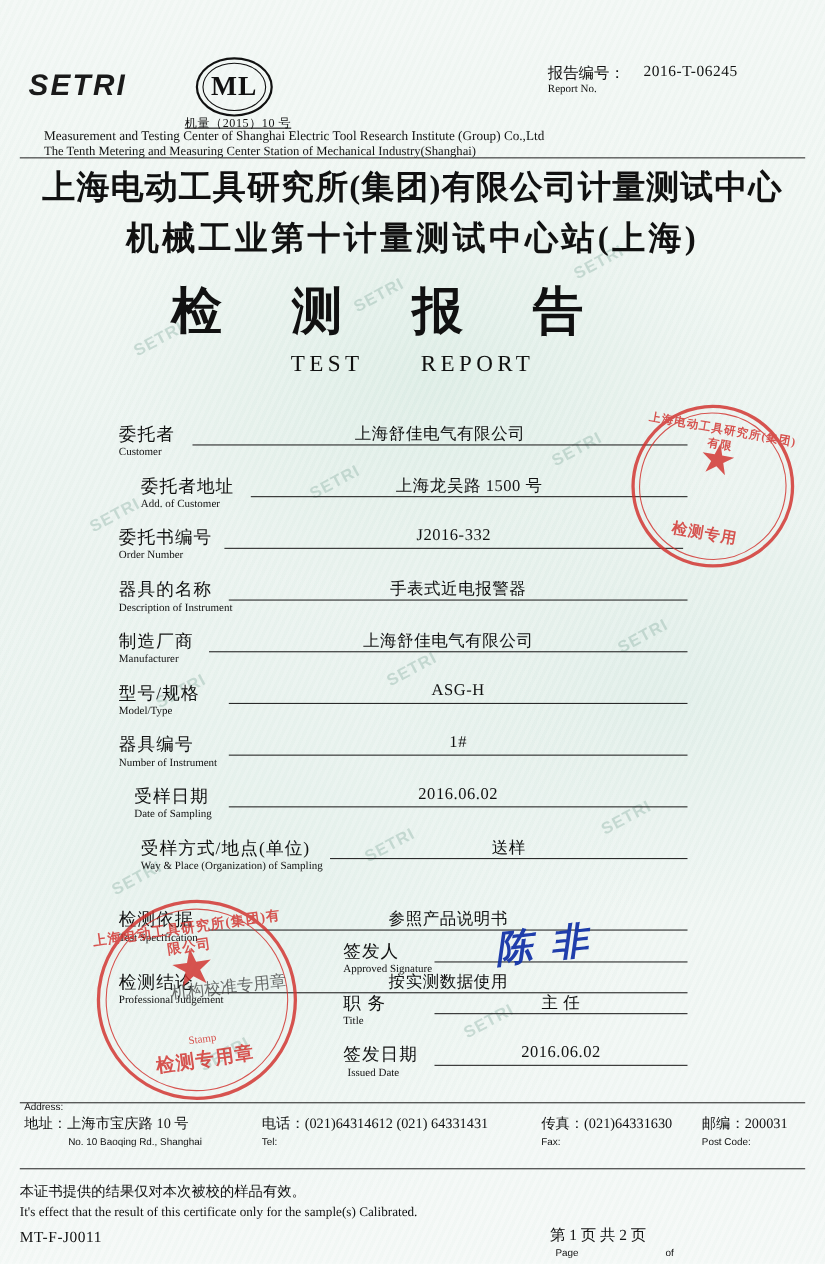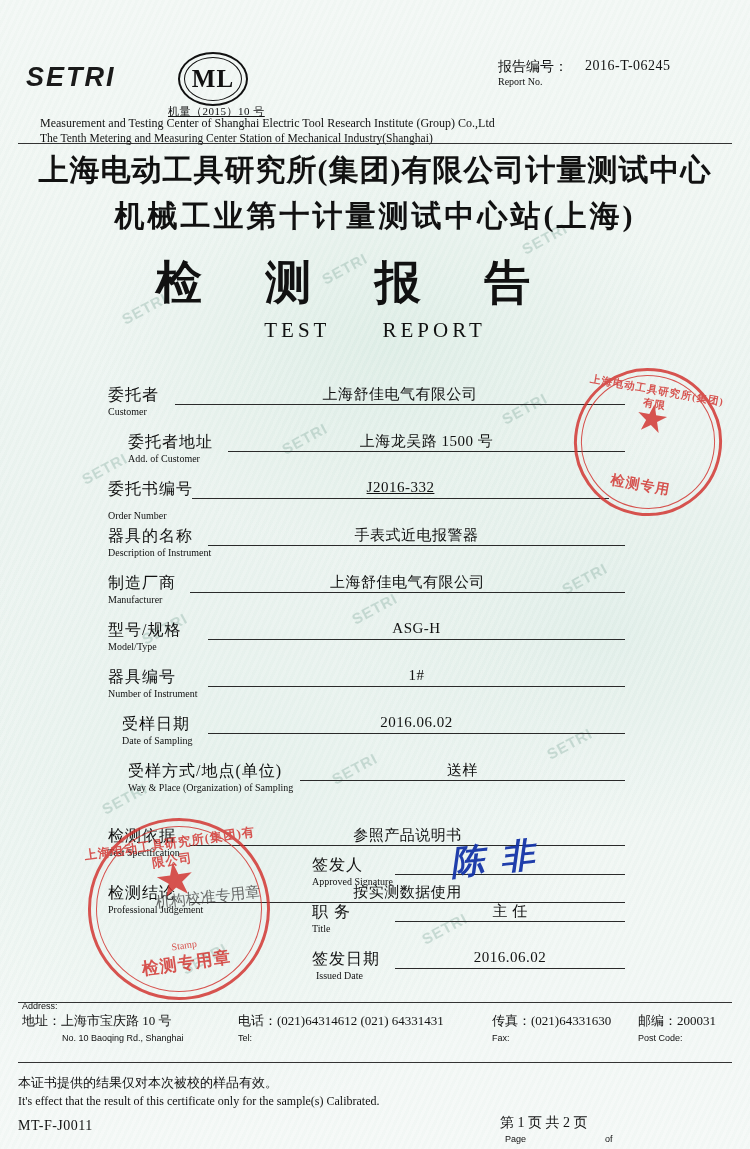--- a/index.html
+++ b/index.html
@@ -399,22 +399,22 @@
     </div>
 
     <div class="frow">
       <div class="flabel-cn" style="left:128px; top:10px;">委托者地址</div>
       <div class="flabel-en" style="left:128px; top:31px;">Add. of Customer</div>
       <div class="fline" style="left:228px; top:10px; width:397px;">上海龙吴路 1500 号</div>
     </div>
 
     <div class="frow">
       <div class="flabel-cn" style="left:108px; top:10px;">委托书编号</div>
-      <div class="flabel-en" style="left:108px; top:41px;">Order Number</div>
-      <div class="fline" style="left:192px; top:10px; width:417px;text-decoration:underline;">J2016-332</div>
+      <div class="flabel-en" style="left:108px; top:30px;">Order Number</div>
+      <div class="fline" style="left:204px; top:10px; width:417px;">J2016-332</div>
     </div>
 
     <div class="frow">
       <div class="flabel-cn" style="left:108px; top:10px;">器具的名称</div>
       <div class="flabel-en" style="left:108px; top:31px;">Description of Instrument</div>
       <div class="fline" style="left:208px; top:10px; width:417px;">手表式近电报警器</div>
     </div>
 
     <div class="frow">
       <div class="flabel-cn" style="left:108px; top:10px;">制造厂商</div>

